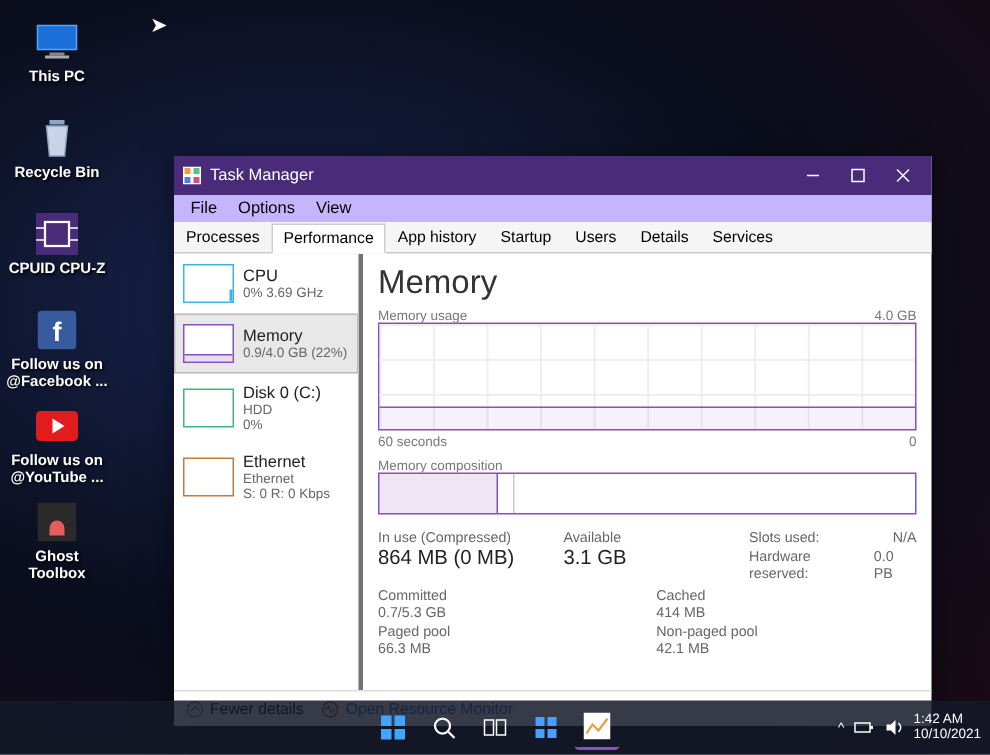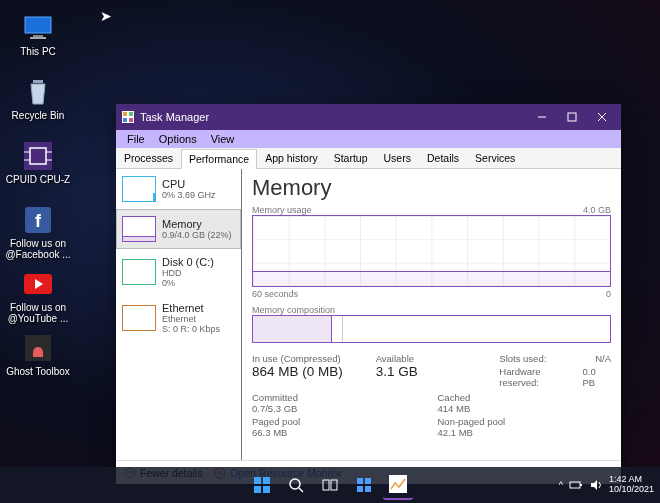--- a/index.html
+++ b/index.html
@@ -1,36 +1,36 @@
 <!DOCTYPE html>
 <html><head>
 <meta charset="utf-8">
 <style>
 * { margin: 0; padding: 0; box-sizing: border-box; font-family: "Segoe UI", Arial, sans-serif; }
 body { width: 660px; height: 503px; overflow: hidden; background: radial-gradient(ellipse at 30% 40%, #1a2550 0%, #0a0e1e 50%, #1a0a15 100%); position: relative; }
 
 
 .desktop-icon { position: absolute; width: 68px; text-align: center; cursor: pointer; }
 .desktop-icon .icon-box { width: 32px; height: 32px; margin: 0 auto 2px; display: flex; align-items: center; justify-content: center; }
-.desktop-icon .label { color: #fff; font-size: 10px; line-height: 1.1; text-shadow: 1px 1px 2px #000; }
+.desktop-icon .label { color: #fff; font-size: 10px; line-height: 1.1; text-shadow: 1px 1px 2px #000; font-weight: bold; }
 
 
 .taskman { position: absolute; left: 116px; top: 60px; width: 505px; height: 380px; background: #fff; box-shadow: 0 4px 20px rgba(0,0,0,0.5); display: flex; flex-direction: column; margin-top: 44px; }
 .titlebar { height: 26px; background: #4a2b7a; display: flex; align-items: center; padding: 0 4px 0 6px; }
 .titlebar .title-icon { width: 12px; height: 12px; margin-right: 6px; }
 .titlebar .title-text { color: #fff; font-size: 11px; flex: 1; }
 .titlebar .win-controls { display: flex; }
 .titlebar .win-btn { width: 30px; height: 26px; display: flex; align-items: center; justify-content: center; color: #fff; cursor: pointer; }
 .menubar { height: 18px; display: flex; align-items: center; padding: 0 4px; font-size: 11px; background: #c4b5fd; }
 .menubar .menu-item { padding: 0 7px; cursor: pointer; }
 .tabbar { display: flex; border-bottom: 1px solid #ccc; font-size: 10.5px; background: #f5f5f5; }
 .tabbar .tab { padding: 3px 7px; cursor: pointer; border: 1px solid transparent; }
 .tabbar .tab.active { border: 1px solid #ccc; border-bottom: 1px solid #fff; background: #fff; position: relative; top: 1px; }
 .body-area { flex: 1; display: flex; overflow: hidden; }
-.sidebar { width: 126px; border-right: 1px solid #737373; }
+.sidebar { width: 126px; border-right: 3px solid #737373; }
 .sidebar-item { display: flex; align-items: center; padding: 6px 5px; cursor: pointer; border: 1px solid transparent; }
 .sidebar-item.selected { background: #e8e8e8; border: 1px solid #bbb; }
 .sidebar-chart { width: 34px; height: 26px; border: 1px solid; margin-right: 6px; flex-shrink: 0; position: relative; background: #fff; }
 .sidebar-text .name { font-size: 11px; color: #222; }
 .sidebar-text .sub { font-size: 9px; color: #666; }
 .detail { flex: 1; padding: 6px 10px 8px; overflow: hidden; }
 .detail h1 { font-size: 22px; font-weight: normal; color: #333; margin-bottom: 4px; }
 .chart-title-row { display: flex; justify-content: space-between; font-size: 9px; color: #777; }
 .big-chart { height: 72px; border: 1px solid #8a4fbf; background: #fff; margin-bottom: 2px; position: relative; }
 .big-chart .fill { position: absolute; bottom: 0; left: 0; right: 0; height: 22%; background: rgba(138,79,191,0.08); border-top: 1px solid #8a4fbf; }

